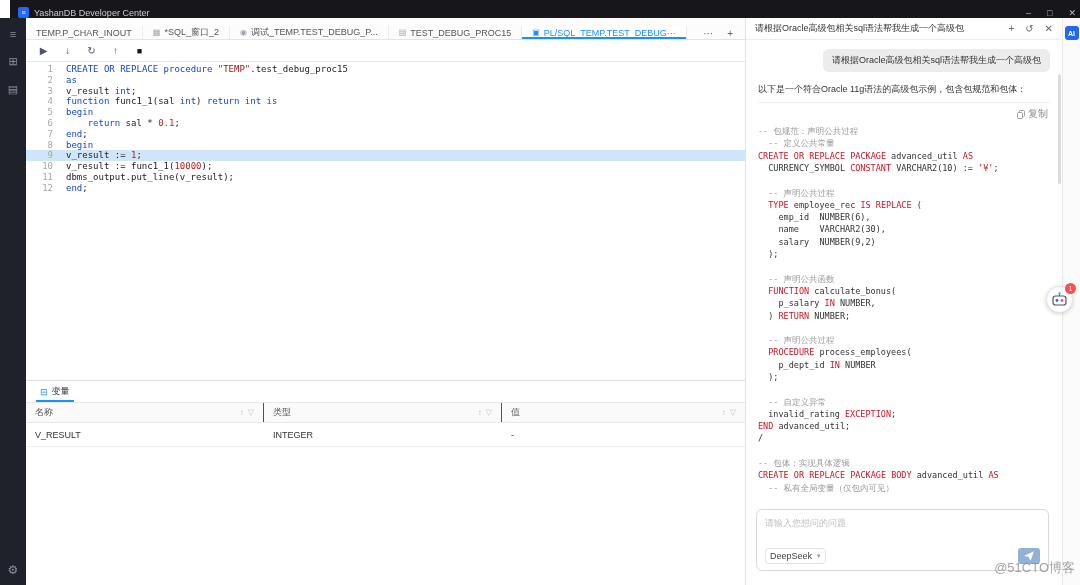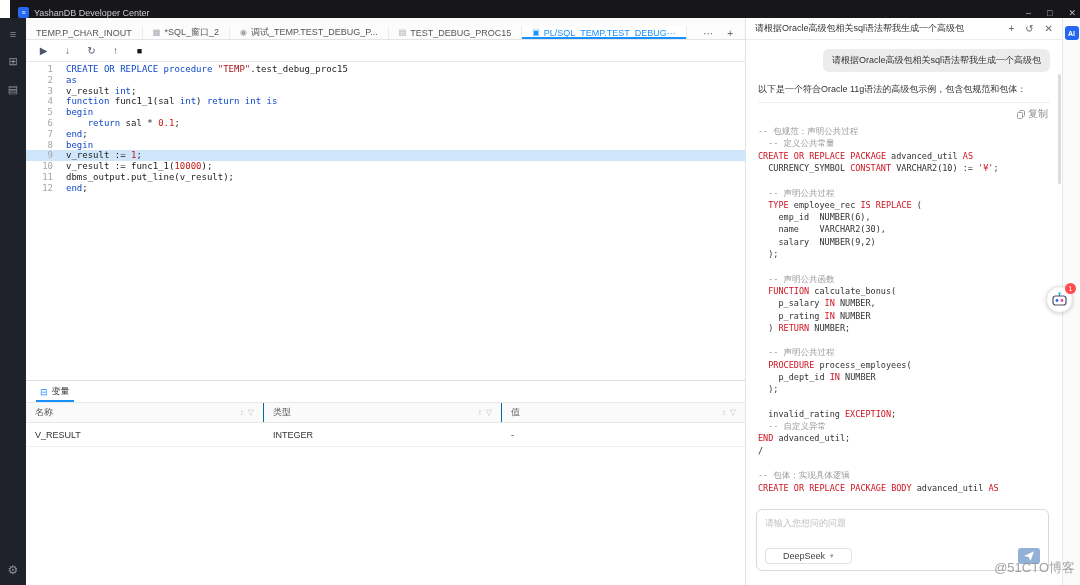--- a/index.html
+++ b/index.html
@@ -55,21 +55,21 @@
 .code-tools{display:flex;justify-content:flex-end;border-top:1px solid #f0f0f0;padding:4px 2px 4px;color:#8c8c8c;font-size:10px;align-items:center;gap:3px;cursor:pointer}
 .code-block{font-family:"DejaVu Sans Mono",monospace;font-size:8.5px;color:#333}
 .ccl{height:12.3px;line-height:12.3px;white-space:pre}
 .ckw{color:#cf1322}
 .ccmt{color:#9b9b9b}
 .cstr{color:#cf1322}
 .chat-sb{position:absolute;right:1px;top:34px;width:3px;height:110px;background:#dcdcdc;border-radius:2px}
 .chat-input{position:absolute;left:10px;bottom:14px;width:293px;height:62px;border:1px solid #d9d9d9;border-radius:6px;background:#fff;padding:7px 8px 6px;display:flex;flex-direction:column}
 .placeholder{color:#bfbfbf}
 .input-bottom{margin-top:auto;display:flex;align-items:center}
-.model{display:flex;align-items:center;gap:5px;color:#444;border:1px solid #e3e3e3;border-radius:4px;padding:2px 17px;cursor:pointer}
+.model{display:flex;align-items:center;gap:5px;color:#444;border:1px solid #e3e3e3;border-radius:4px;padding:2px 4px;cursor:pointer}
 .model .chev{color:#999;font-size:7px}
 .send{margin-left:auto;width:22px;height:16px;background:#93b0d6;border-radius:3px;display:flex;align-items:center;justify-content:center;cursor:pointer}
 .strip{position:absolute;left:1062px;top:18px;width:18px;bottom:0;background:#fbfbfb;border-left:1px solid #e8e8e8;display:flex;flex-direction:column;align-items:center;padding-top:8px;z-index:6}
 .ai-tag{width:14px;height:14px;background:#2468f2;color:#fff;border-radius:3px;font-size:7px;font-weight:bold;display:flex;align-items:center;justify-content:center;cursor:pointer}
 .robot{position:absolute;left:1046px;top:286px;width:27px;height:27px;background:#fff;border:1px solid #e3e3e3;border-radius:50%;box-shadow:0 1px 4px rgba(0,0,0,.18);z-index:50;display:flex;align-items:center;justify-content:center;cursor:pointer}
 .badge{position:absolute;top:-4px;right:-4px;width:11px;height:11px;background:#ff4d4f;color:#fff;border-radius:50%;font-size:7px;display:flex;align-items:center;justify-content:center}
 .watermark{position:absolute;right:5px;bottom:8px;font-size:13px;color:#929292;opacity:.85;z-index:60}
 </style>
 </head>
 <body>
@@ -254,30 +254,29 @@
         <div class="ccl"><span class="ccmt">  -- 声明公共过程</span></div>
         <div class="ccl">  <span class="ckw">TYPE</span> employee_rec <span class="ckw">IS</span> <span class="ckw">REPLACE</span> (</div>
         <div class="ccl">    emp_id  NUMBER(6),</div>
         <div class="ccl">    name    VARCHAR2(30),</div>
         <div class="ccl">    salary  NUMBER(9,2)</div>
         <div class="ccl">  );</div>
         <div class="ccl">&nbsp;</div>
         <div class="ccl"><span class="ccmt">  -- 声明公共函数</span></div>
         <div class="ccl">  <span class="ckw">FUNCTION</span> calculate_bonus(</div>
         <div class="ccl">    p_salary <span class="ckw">IN</span> NUMBER,</div>
-        <div class="ccl">    p_rating <span class="ckw">IN</span> NUMBER</div>
         <div class="ccl">  ) <span class="ckw">RETURN</span> NUMBER;</div>
         <div class="ccl">&nbsp;</div>
         <div class="ccl"><span class="ccmt">  -- 声明公共过程</span></div>
         <div class="ccl">  <span class="ckw">PROCEDURE</span> process_employees(</div>
         <div class="ccl">    p_dept_id <span class="ckw">IN</span> NUMBER</div>
         <div class="ccl">  );</div>
         <div class="ccl">&nbsp;</div>
+        <div class="ccl"><span class="ccmt">  -- 自定义异常</span></div>
         <div class="ccl">  invalid_rating <span class="ckw">EXCEPTION</span>;</div>
-        <div class="ccl"><span class="ccmt">  -- 自定义异常</span></div>
         <div class="ccl"><span class="ckw">END</span> advanced_util;</div>
         <div class="ccl">/</div>
         <div class="ccl">&nbsp;</div>
         <div class="ccl"><span class="ccmt">-- 包体：实现具体逻辑</span></div>
         <div class="ccl"><span class="ckw">CREATE</span> <span class="ckw">OR</span> <span class="ckw">REPLACE</span> <span class="ckw">PACKAGE</span> <span class="ckw">BODY</span> advanced_util <span class="ckw">AS</span></div>
         <div class="ccl"><span class="ccmt">  -- 私有全局变量（仅包内可见）</span></div>
       </div>
     <div class="chat-sb"></div>
   </div>
   <div class="chat-input">

